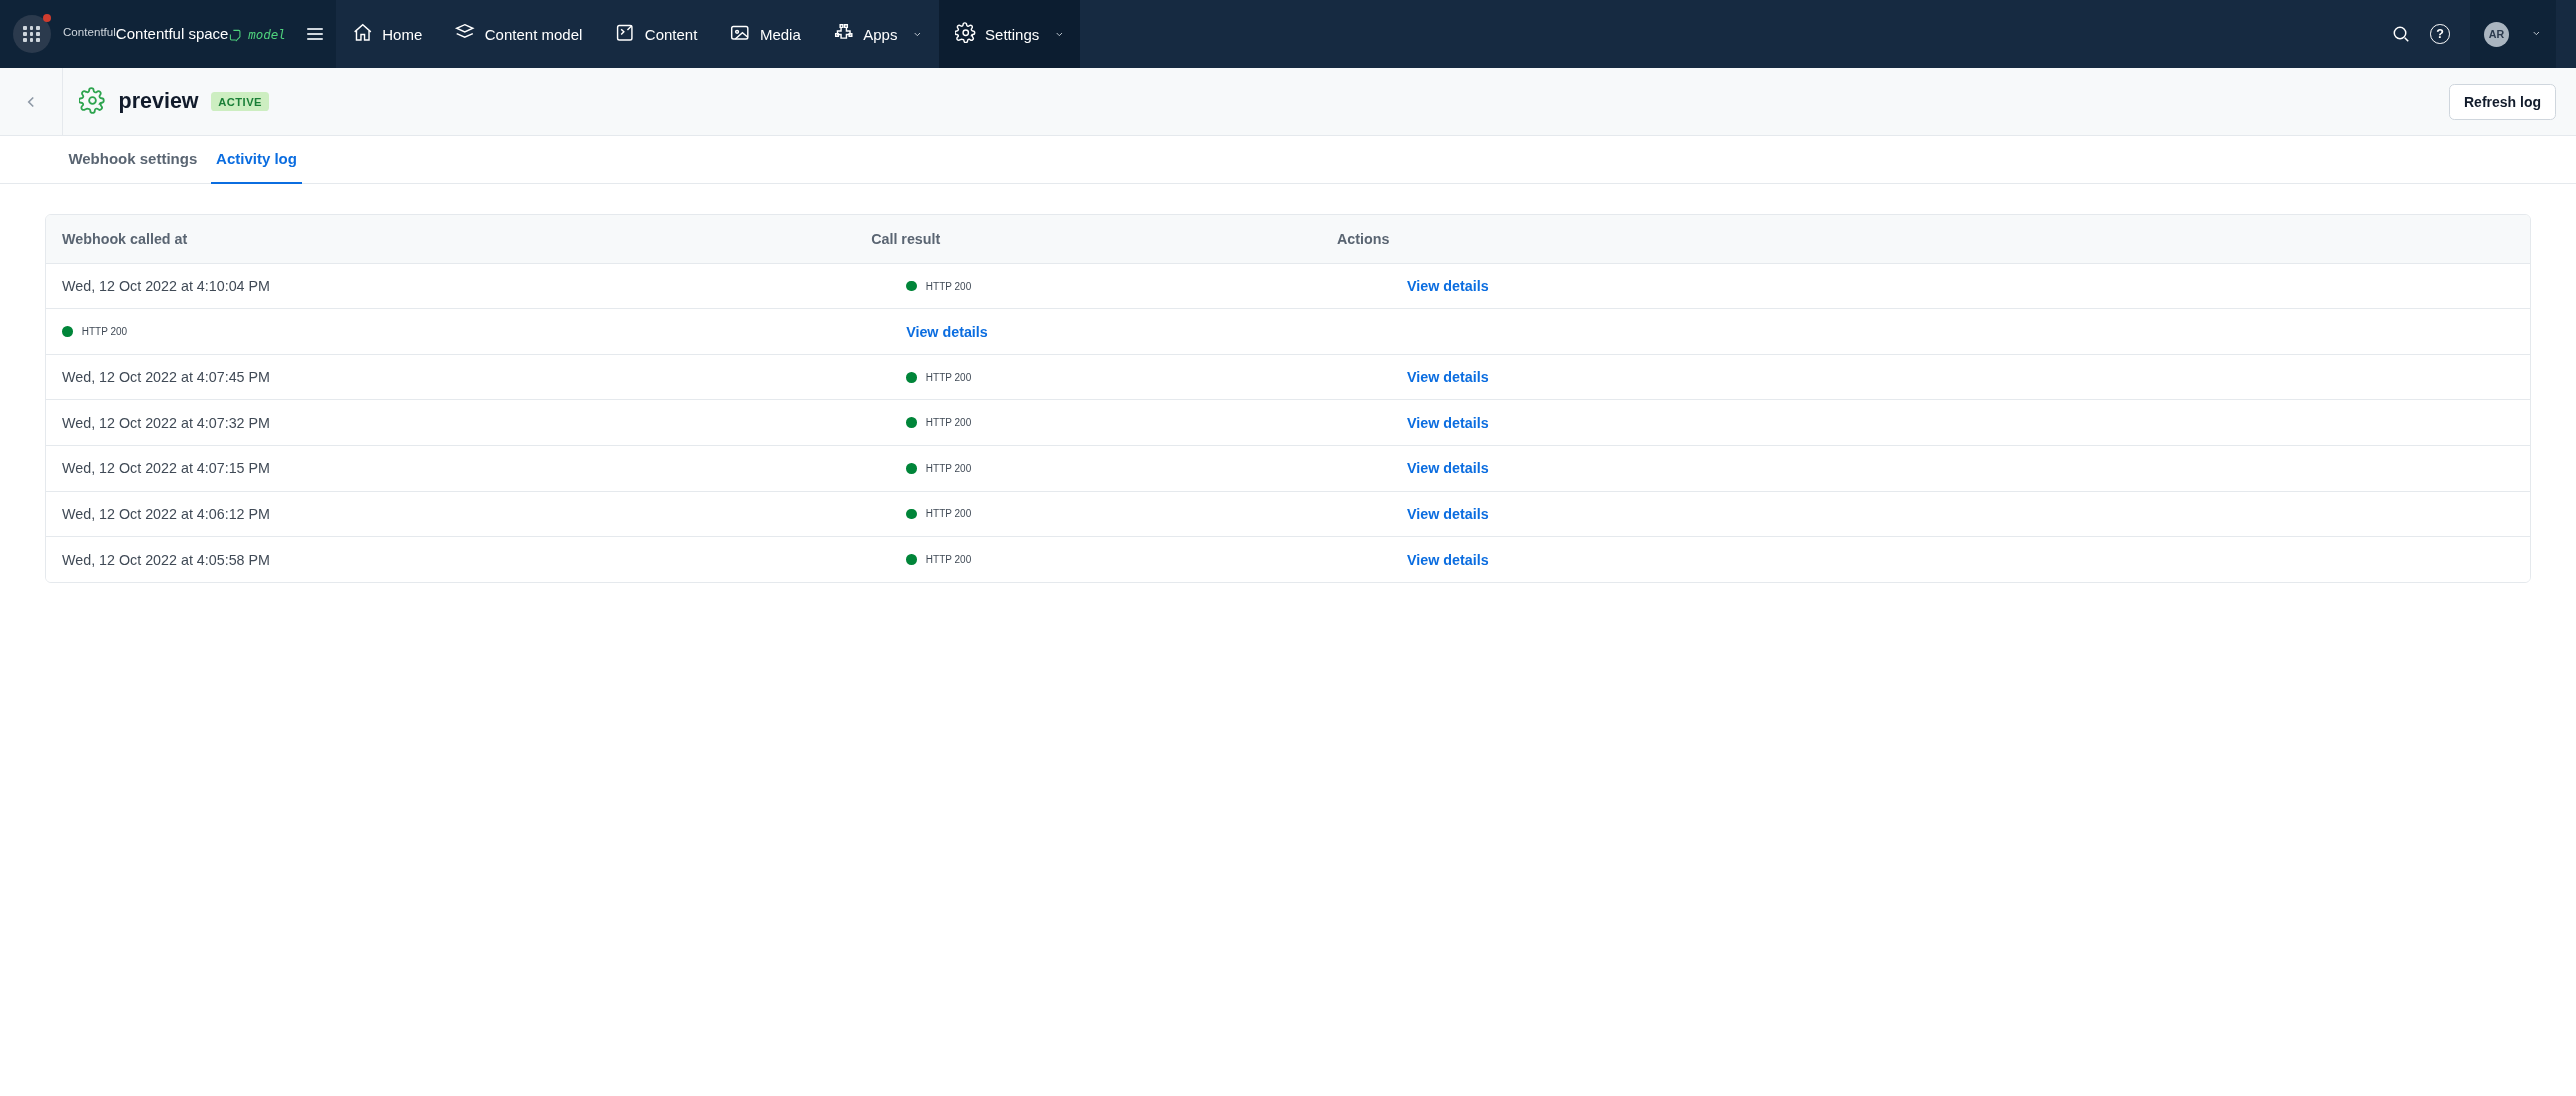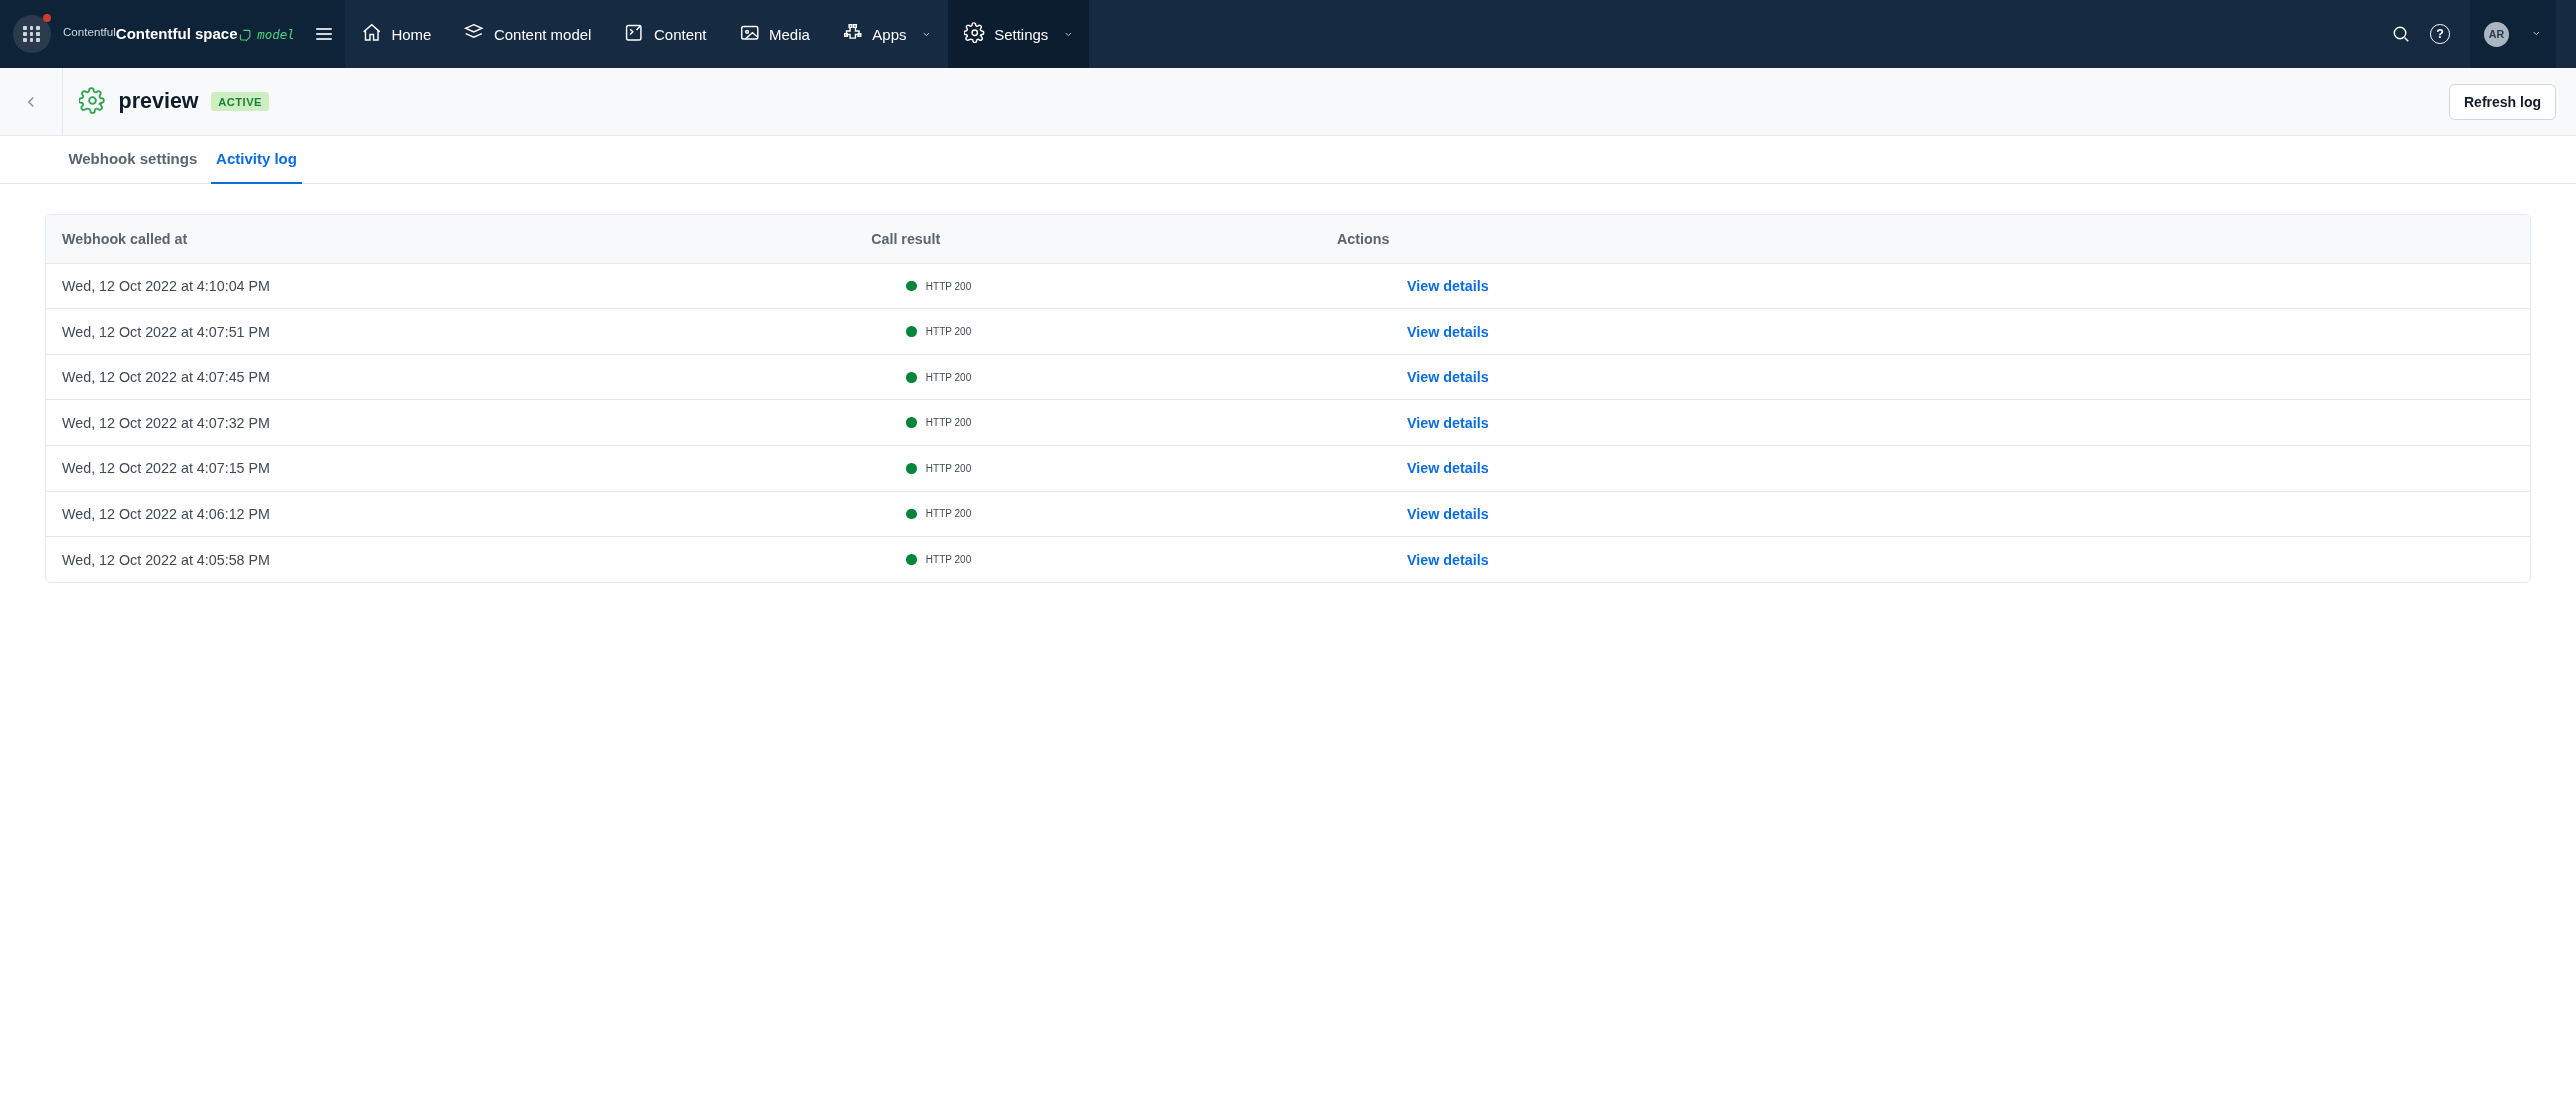--- a/index.html
+++ b/index.html
@@ -35,21 +35,21 @@
   }
   .app-launcher::after{
     content:"";position:absolute;top:-0.9px;right:-0.9px;width:8px;height:8px;border-radius:50%;background:#cf3c2e;
   }
   .grid9 {
     display:grid;grid-template-columns:repeat(3,3.6px);grid-template-rows:repeat(3,3.6px);gap:2.7px;
   }
   .grid9 span{background:#cfd6dd;width:3.6px;height:3.6px;border-radius:0.9px;}
   .space-meta {display:flex;flex-direction:row;line-height:1.25;}
   .space-org {font-size:11.6px;color:#cfd6dd;}
-  .space-name {font-size:15px;font-weight:700;color:#fff;}
+  .space-name {font-size:15px;font-weight:400;color:#fff;}
   .space-branch {display:flex;align-items:center;gap:5.4px;margin-top:1.8px;}
   .space-branch-label{font-family:"SFMono-Regular",Consolas,monospace;font-size:12.5px;color:#4fd27d;font-style:italic;}
   .hamburger {margin-left:9px;display:flex;flex-direction:column;gap:3.6px;cursor:pointer;}
   .hamburger span{width:16px;height:1.8px;background:#cfd6dd;border-radius:0.9px;}
 
   .nav-items{display:flex;align-items:stretch;}
   .nav-item{
     display:flex;align-items:center;gap:9px;
     padding:0 16px;color:#fff;font-size:15px;cursor:pointer;
   }
@@ -259,21 +259,20 @@
     <div id="rows">
         <div class="trow">
           <div class="td-time">Wed, 12 Oct 2022 at 4:10:04 PM</div>
           <div class="td-result">
             <span class="dot-ok"></span>
             <span>HTTP 200</span>
           </div>
           <div><a class="link">View details</a></div>
         </div>
         <div class="trow">
-          <div class="td-time">Wed, 12 Oct 2022 at 4:07:51 PM</div>
           <div class="td-result">
             <span class="dot-ok"></span>
             <span>HTTP 200</span>
           </div>
           <div><a class="link">View details</a></div>
         </div>
         <div class="trow">
           <div class="td-time">Wed, 12 Oct 2022 at 4:07:45 PM</div>
           <div class="td-result">
             <span class="dot-ok"></span>

